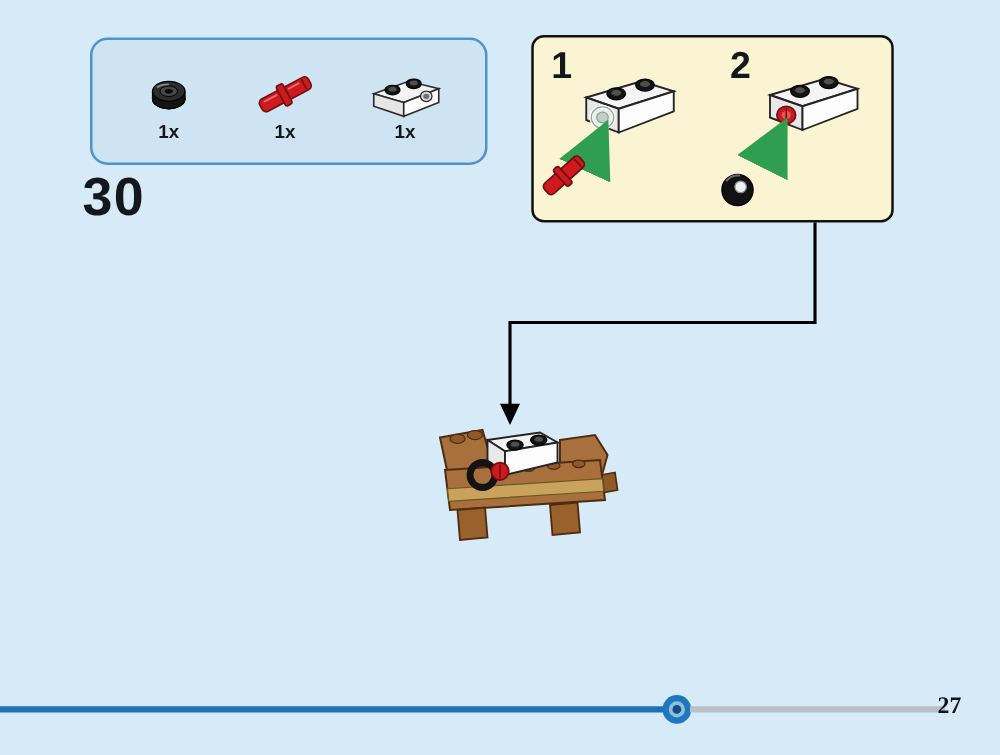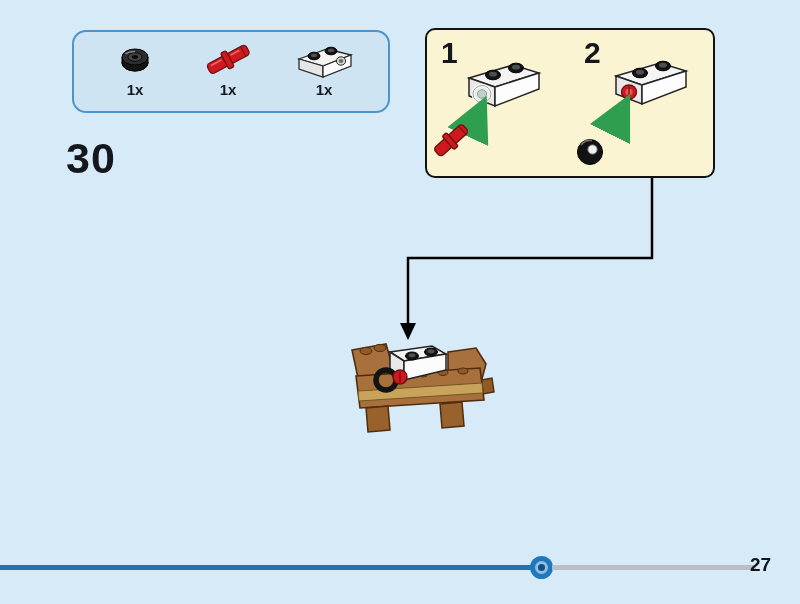--- a/index.html
+++ b/index.html
@@ -7,23 +7,23 @@
   body {
     background:#d6eaf8;
     font-family:"Liberation Sans", sans-serif;
     position:relative;
     overflow:hidden;
   }
   .page { position:absolute; inset:0; }
 
   
   .parts-panel {
-    position:absolute; left:72px; top:30px; width:318px; height:83px;
+    position:absolute; left:72px; top:30px; width:318px; height:102px;
     background:#cfe4f3; border:2px solid #4d94cc; border-radius:14px;
-    display:flex; justify-content:space-evenly; padding-top:2px;
+    display:flex; justify-content:space-evenly; align-items:center; padding-top:2px;
   }
   .part { display:flex; flex-direction:column; align-items:center; }
   .part .qty { font-size:15px; font-weight:700; color:#14181c; margin-top:-3px; }
 
   .step-number {
     position:absolute; left:66px; top:134px;
     font-size:43px; font-weight:800; color:#14181c; letter-spacing:1px;
   }
 
   
@@ -51,21 +51,21 @@
     background:#1f77bd; display:flex; align-items:center; justify-content:center;
   }
   .progress-knob-inner {
     width:13px; height:13px; border-radius:50%; background:#8fbede;
     display:flex; align-items:center; justify-content:center;
   }
   .progress-knob-core { width:7px; height:7px; border-radius:50%; background:#134f86; }
 
   .page-number {
     position:absolute; left:750px; top:554px;
-    font-size:19px; font-weight:700; color:#10151a;
+    font-size:19px; font-weight:700; color:#10151a;font-family:Liberation Serif, serif;
   }
 </style>
 </head>
 <body>
 
 <div class="page">
 
   <div class="parts-panel">
     <div class="part">
       <svg width="64" height="50" viewBox="0 0 64 50">

